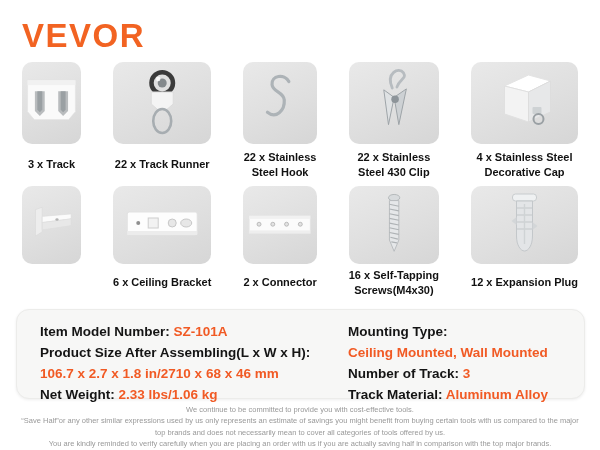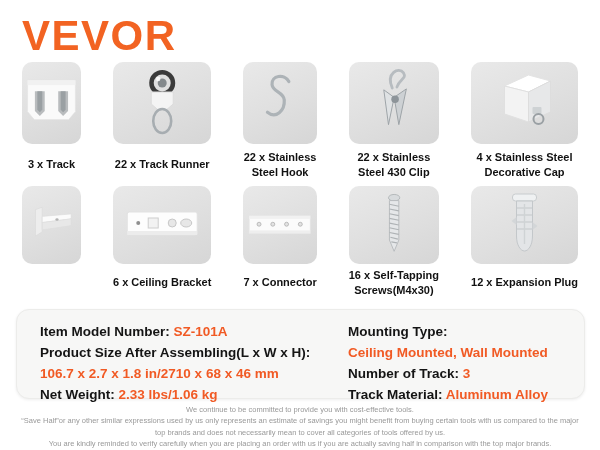--- a/index.html
+++ b/index.html
@@ -2,21 +2,21 @@
 <html><head>
 <meta charset="utf-8">
 <style>
   html,body{margin:0;padding:0;}
   body{
     width:600px;height:450px;background:#ffffff;overflow:hidden;
     font-family:"Liberation Sans",sans-serif;
     --accent:#f15a24; --logo:#f26322;
   }
   .logo{
-    margin:19px 0 0 22px;font-size:42px;line-height:34px;font-weight:800;
+    margin:19px 0 0 22px;font-size:33px;line-height:34px;font-weight:800;
     letter-spacing:1.5px;color:var(--logo);
   }
   .grid{
     display:grid;grid-template-columns:repeat(5,1fr);column-gap:32px;
     padding:0 22px;margin-top:9px;
   }
   .tile{
     height:82px;border-radius:10px;
     background:linear-gradient(155deg,#e9e9e9 0%,#dfdfdf 55%,#d6d6d6 100%);
     display:flex;align-items:center;justify-content:center;overflow:hidden;
@@ -168,21 +168,21 @@
           <rect x="8" y="46" width="80" height="4" fill="#eeeeee"></rect>
           <g fill="#e2e2e2" stroke="#9e9e9e" stroke-width="0.8">
             <circle cx="21" cy="38" r="2.6"></circle>
               <circle cx="39" cy="38" r="2.6"></circle>
             <circle cx="57" cy="38" r="2.6"></circle>
               <circle cx="75" cy="38" r="2.6"></circle>
           </g>
         </svg>
       </div>
       <div class="cap">
-        <span class="cap-line">7 x Connector</span>
+        <span class="cap-line">2 x Connector</span>
         <span class="cap-line"></span>
       </div>
     </div>
 
     <div class="cell r2">
       <div class="tile">
         <svg viewBox="0 0 96 78">
           <ellipse cx="48" cy="10" rx="6" ry="3.5" fill="#d8dbdd" stroke="#b2b6b9"></ellipse>
           <polygon points="43,13 53,13 53,55 48,67 43,55" fill="#e5e7e9" stroke="#b6babd" stroke-width="1"></polygon>
           <g stroke="#aeb2b5" stroke-width="1.2">

